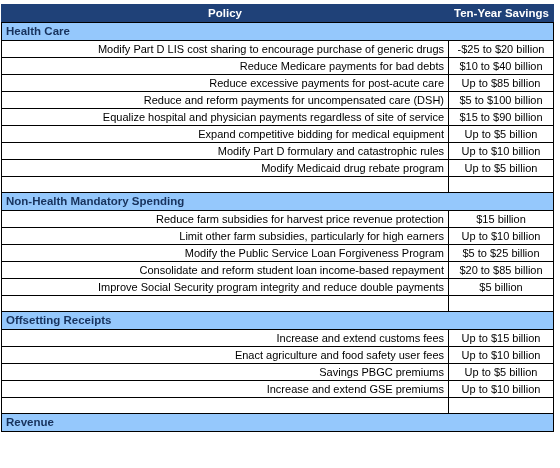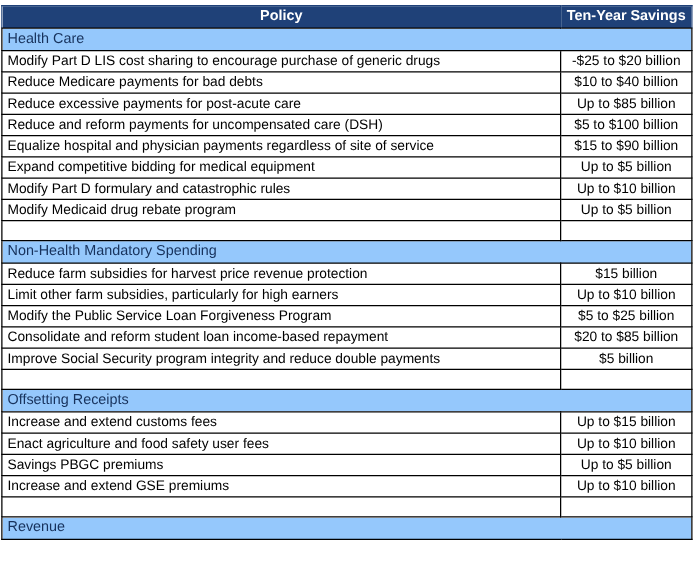--- a/index.html
+++ b/index.html
@@ -45,39 +45,39 @@
     color: #ffffff;
     font-weight: bold;
     font-size: 11.5px;
     height: 17px;
     line-height: 17px;
     text-align: center;
     border-color: #1F4178;
     border-bottom: 1px solid #000000;
   }
   tr.header-row th.savings-head {
-    text-align: center;
+    text-align: right;
     border-left: 1px solid #ffffff;
   }
   tr.section-row td {
     background: #95C8FC;
     color: #17325C;
-    font-weight: normal;
+    font-weight: bold;
     font-size: 11.5px;
     height: 17px;
     line-height: 17px;
     text-align: left;
   }
   tr.spacer-row td {
     background: #ffffff;
     height: 15px;
     line-height: 15px;
   }
   tr.data-row td.policy-cell {
-    text-align: left;
+    text-align: right;
   }
   tr.data-row td.savings-cell {
     text-align: center;
   }
 </style>
 </head>
 <body>
 
 <div class="sheet">
 

